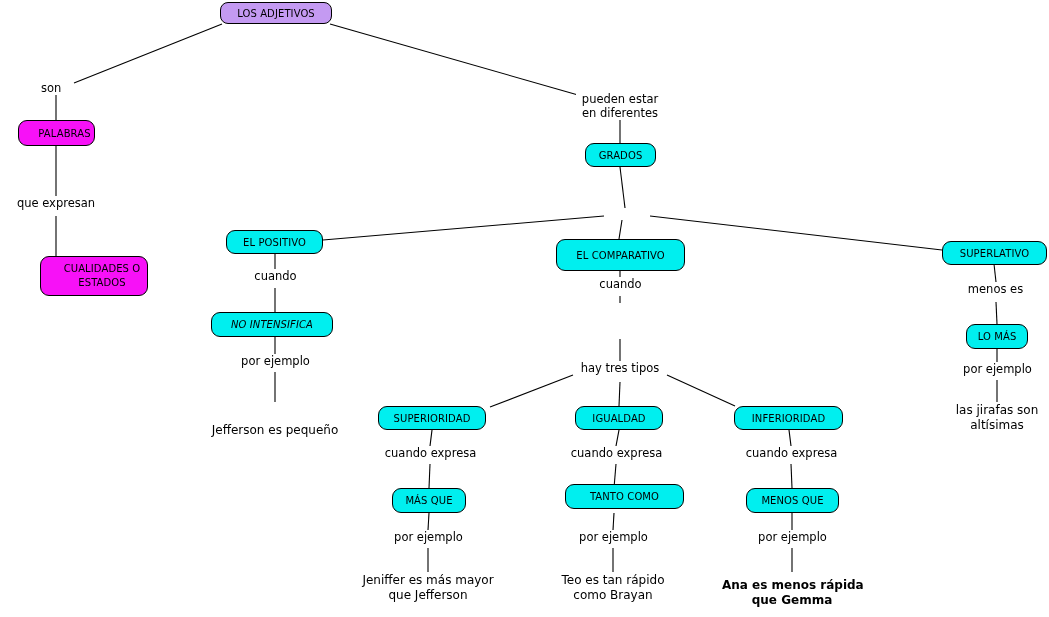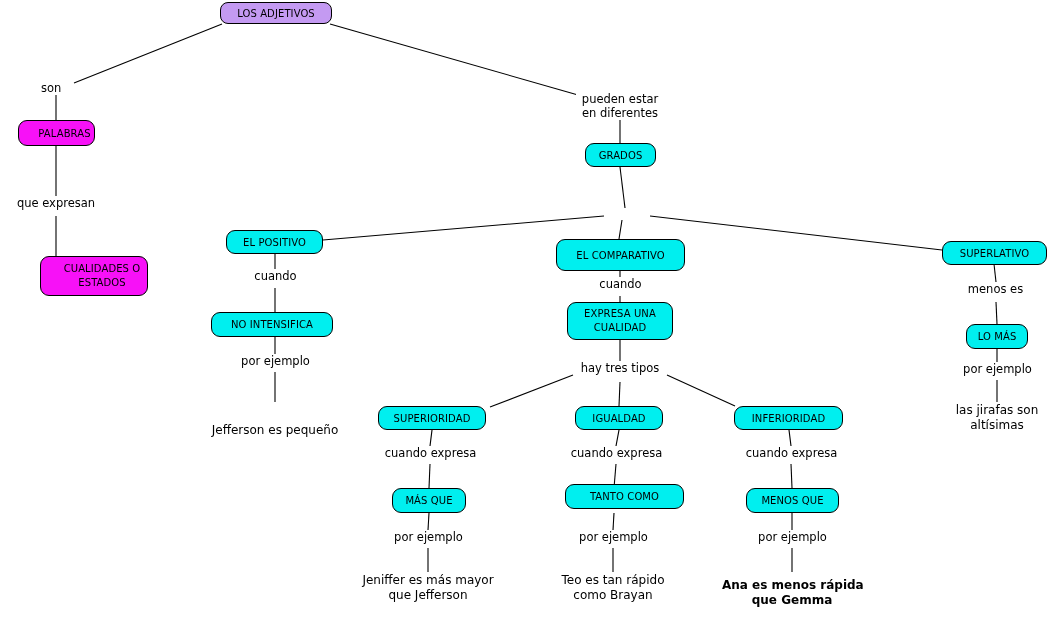--- a/index.html
+++ b/index.html
@@ -166,28 +166,24 @@
   </div>
 
   <div class="node cyan" style="left:556px; top:239px; width:129px; height:32px;">
     <span>EL COMPARATIVO</span>
   </div>
 
   <div class="node cyan" style="left:942px; top:241px; width:105px; height:24px;">
     <span>SUPERLATIVO</span>
   </div>
 
-  <div class="node cyan" style="left:211px; top:312px; width:122px; height:25px;">
+  <div class="node cyan" style="left:211px; top:312px; width:122px; height:25px;font-style:italic;">
     <span>NO INTENSIFICA</span>
   </div>
 
-  <div class="node cyan two-line" style="left:567px; top:302px; width:106px; height:38px; flex-direction:column;">
-    <span>EXPRESA UNA</span>
-    <span>CUALIDAD</span>
-  </div>
 
   <div class="node cyan" style="left:966px; top:324px; width:62px; height:25px;">
     <span>LO MÁS</span>
   </div>
 
   <div class="node cyan" style="left:378px; top:406px; width:108px; height:24px;">
     <span>SUPERIORIDAD</span>
   </div>
 
   <div class="node cyan" style="left:575px; top:406px; width:88px; height:24px;">

